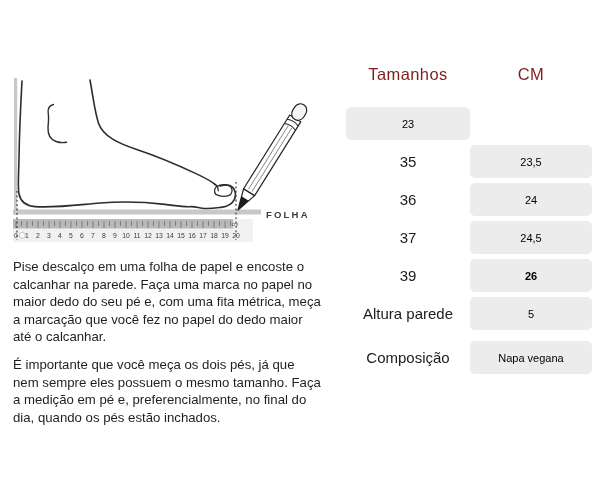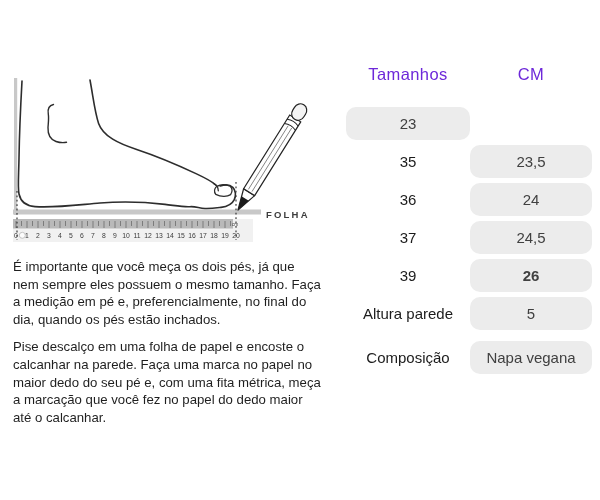--- a/index.html
+++ b/index.html
@@ -11,29 +11,29 @@
   svg text{font-family:"Liberation Sans","DejaVu Sans",sans-serif;}
 
   
   .instructions{position:absolute;left:13px;top:258px;width:308px;
     font-size:13.2px;line-height:17.6px;color:#1f1f1f;}
   .instructions p{margin:0 0 10px 0;}
 
   
   .size-table{position:absolute;left:346px;top:62px;width:246px;}
   .thead{display:grid;grid-template-columns:124px 122px;height:24px;
-    font-size:16.5px;color:#6d28d9;}
+    font-size:16.5px;color:#7f1d1d;}
   .thead div{display:flex;align-items:center;justify-content:center;letter-spacing:.4px;}
   .trows{margin-top:21px;}
   .trow{display:grid;grid-template-columns:124px 122px;margin-bottom:5px;height:33px;}
   .trow:last-child{margin-top:11px;}
   .tlabel{display:flex;align-items:center;justify-content:center;
     font-size:15px;color:#1b1b1b;}
   .tvalue{display:flex;align-items:center;justify-content:center;
-    font-size:15px;color:#404040;border-radius:10px;}
+    font-size:11px;color:#000000;border-radius:5px;}
 </style>
 </head>
 <body>
 
 <div class="page">
 
   <svg class="figure-svg" viewBox="0 0 322 212">
 
     <rect x="14" y="40" width="3.2" height="137" fill="#c8c8c8"></rect>
 
@@ -151,22 +151,22 @@
       <line x1="2.1" y1="-23" x2="2.1" y2="-98" stroke="#777777" stroke-width="0.8"></line>
       <path d="M -6.5,-98 Q 0,-101 6.5,-98" fill="none" stroke="#222222" stroke-width="1"></path>
       <path d="M -6.5,-103 Q 0,-106 6.5,-103" fill="none" stroke="#222222" stroke-width="1"></path>
       <rect x="-6.5" y="-124" width="13" height="17" rx="6" ry="7" fill="#f4f4f4" stroke="#222222" stroke-width="1.2"></rect>
     </g>
 
     <text x="266" y="179.5" font-size="9.5" font-weight="bold" letter-spacing="2.2" fill="#3d3d3d">FOLHA</text>
   </svg>
 
   <div class="instructions">
+    <p>Pise descalço em uma folha de papel e encoste o calcanhar na parede. Faça uma marca no papel no maior dedo do seu pé e, com uma fita métrica, meça a marcação que você fez no papel do dedo maior até o calcanhar.</p>
     <p>É importante que você meça os dois pés, já que nem sempre eles possuem o mesmo tamanho. Faça a medição em pé e, preferencialmente, no final do dia, quando os pés estão inchados.</p>
-    <p>Pise descalço em uma folha de papel e encoste o calcanhar na parede. Faça uma marca no papel no maior dedo do seu pé e, com uma fita métrica, meça a marcação que você fez no papel do dedo maior até o calcanhar.</p>
   </div>
 
   <div class="size-table">
     <div class="thead">
       <div>Tamanhos</div>
       <div>CM</div>
     </div>
     <div class="trows" id="size-rows">
         <div class="trow">
           <div class="tvalue" style="background: rgb(236, 236, 236);">23</div>

